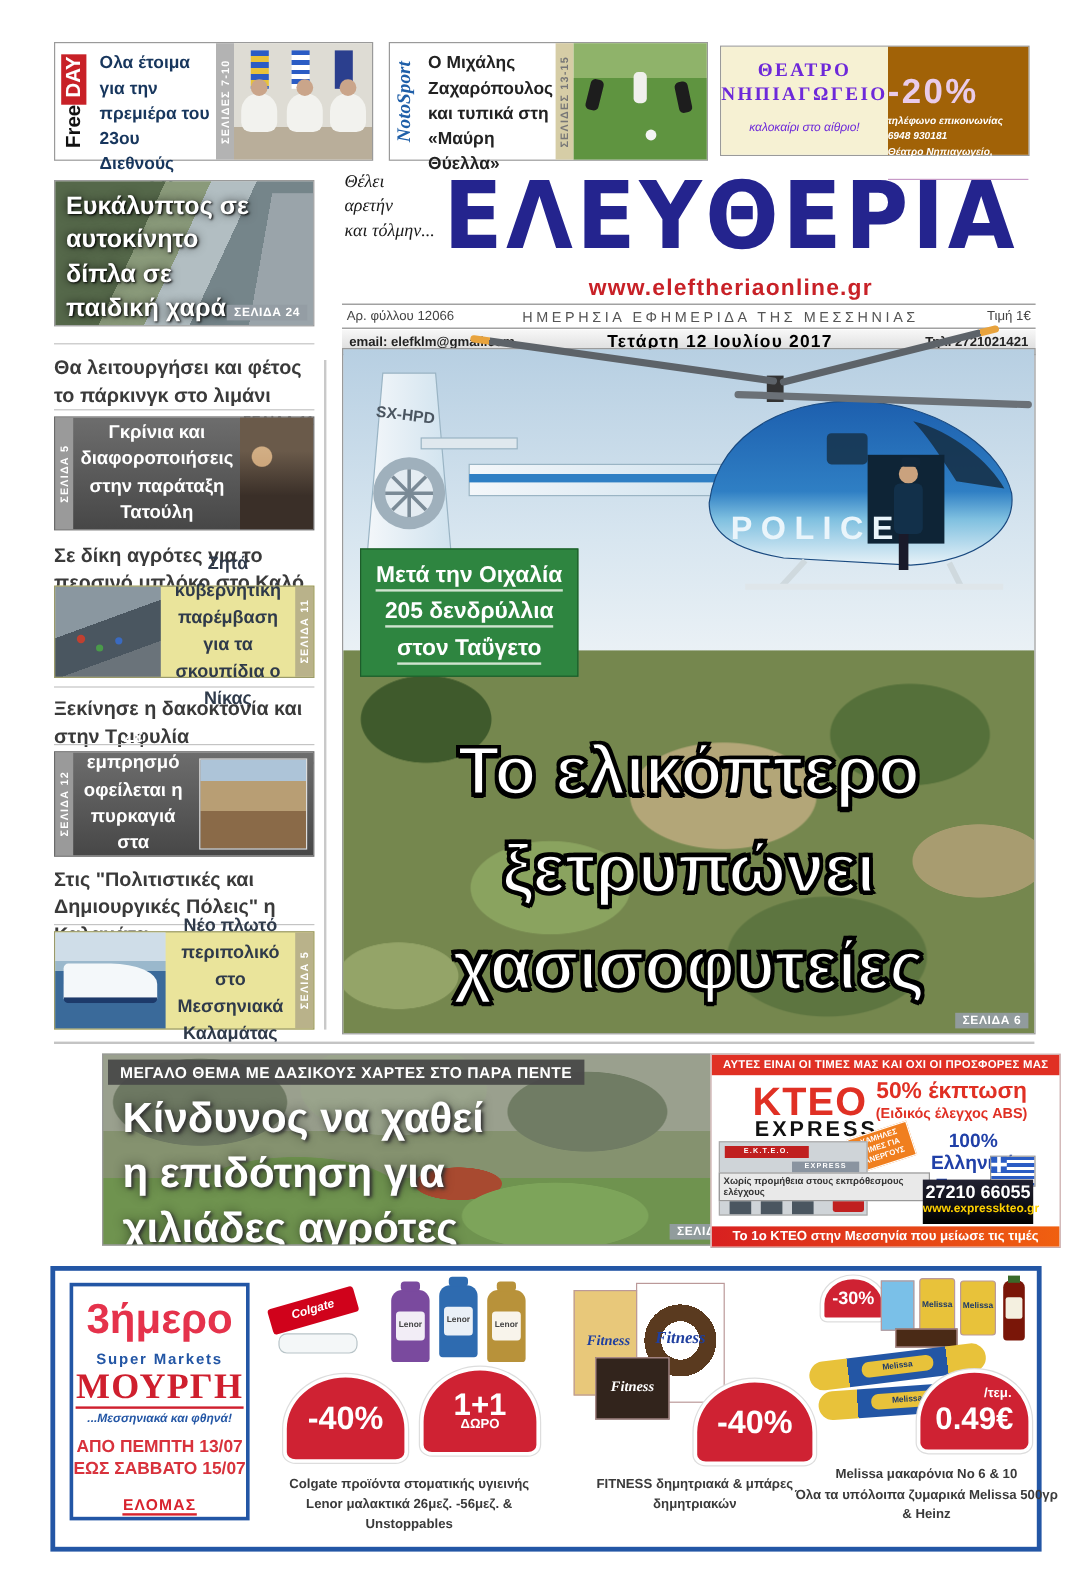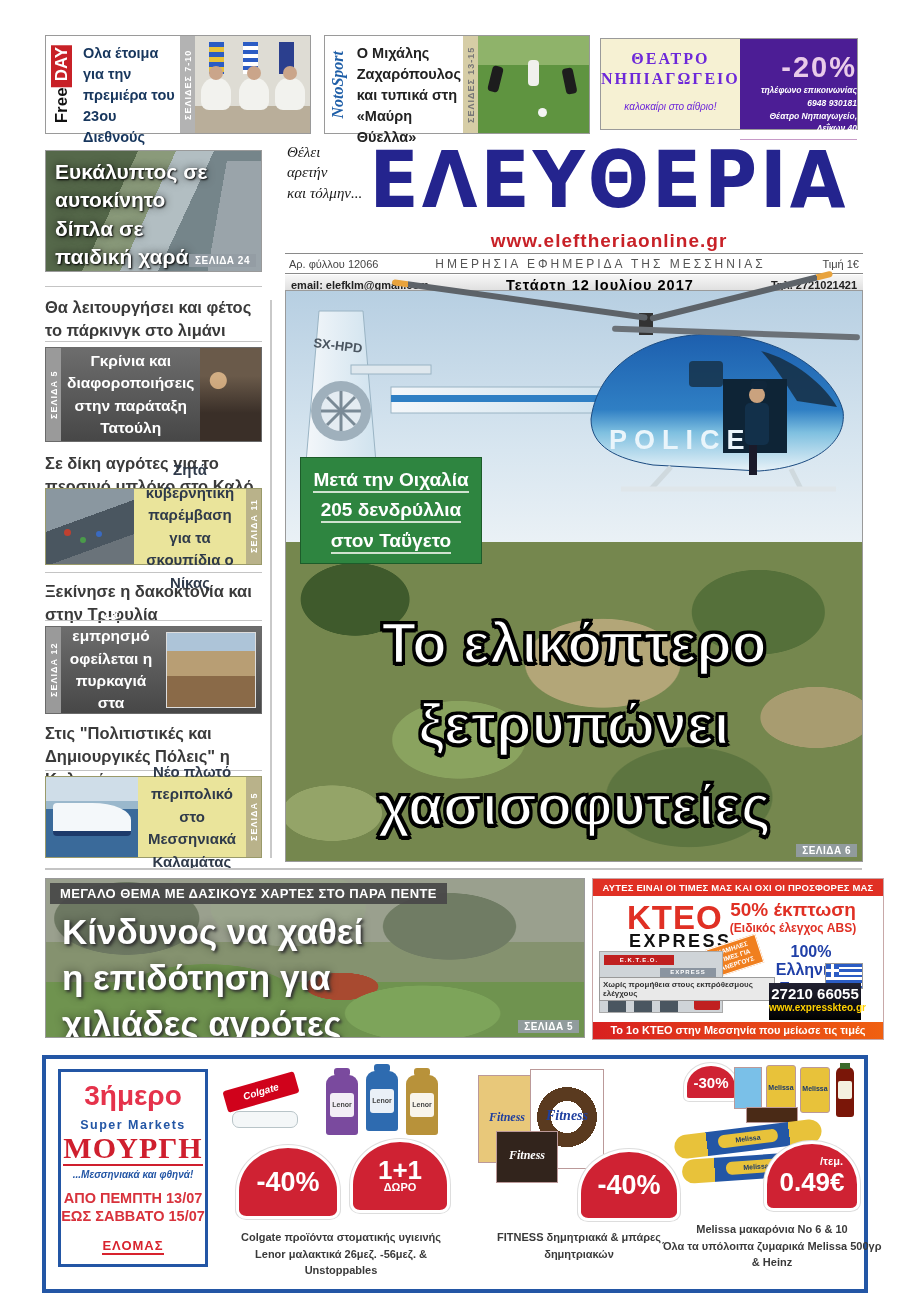--- a/index.html
+++ b/index.html
@@ -19,21 +19,21 @@
   .fd-day{color:#fff;background:#c82127;padding:6px 1px 2px 1px;}
   .fd-text{flex:1;padding:7px 4px 4px 7px;color:#17365d;font-weight:bold;font-size:14.5px;line-height:1.45;}
   .strip-photo{position:relative;overflow:hidden;}
   .ns-logo{width:26px;display:flex;align-items:center;justify-content:center;}
   .ns-logo .vrot{font-family:"Liberation Serif",serif;font-style:italic;font-weight:bold;
                  font-size:16px;color:#1f5fa8;}
   .ns-text{flex:1;padding:7px 2px 4px 6px;color:#222;font-weight:bold;font-size:14.5px;line-height:1.45;}
   .th-left{flex:1.03;background:#f6f1d3;color:#6d28d9;text-align:center;padding-top:10px;}
   .th-name{font-family:"Liberation Serif",serif;font-weight:bold;font-size:16px;letter-spacing:2px;line-height:1.25;}
   .th-sub{font-size:10px;font-style:italic;margin-top:12px;}
-  .th-right{flex:1;background:#4c1d95;color:#fff;text-align:right;padding-top:12px;}
+  .th-right{flex:1;background:#a16207;color:#fff;text-align:left;padding-top:22px;}
   .th-disc{font-size:29px;font-weight:bold;color:#e9cbe9;letter-spacing:2px;}
   .th-small{font-size:8.5px;font-weight:bold;font-style:italic;line-height:1.5;}
   .th-valid{font-size:9px;margin-top:4px;border-top:1px solid #c79ac7;padding-top:3px;}
   
   .tagline{font-family:"Liberation Serif",serif;font-style:italic;font-size:15px;color:#1a1a1a;line-height:1.35;}
   .logo{color:#24248e;font-family:"DejaVu Sans",sans-serif;font-weight:900;font-size:72px;
         letter-spacing:3px;line-height:0.95;text-align:center;transform:scaleY(1.08);}
   .site{color:#c82127;font-weight:bold;font-size:19px;text-align:center;letter-spacing:1px;}
   .inforow{border-top:1px solid #8a8a8a;border-bottom:1px solid #8a8a8a;display:flex;
            justify-content:space-between;align-items:center;font-size:11px;color:#444;box-sizing:border-box;padding:0 4px;}
@@ -78,21 +78,21 @@
   .blade{position:absolute;height:6px;z-index:5;border-radius:3px;}
   
   #olivebox{background-color:#8d987f;overflow:hidden;
     background-image:
       radial-gradient(ellipse 120px 60px at 15% 25%,#6d7862 0 60%,transparent 61%),
       radial-gradient(ellipse 140px 70px at 45% 18%,#9aa48c 0 55%,transparent 56%),
       radial-gradient(ellipse 120px 60px at 75% 30%,#707c64 0 55%,transparent 56%),
       radial-gradient(ellipse 160px 60px at 30% 75%,#6f934f 0 55%,transparent 56%),
       radial-gradient(ellipse 140px 50px at 70% 85%,#7da45a 0 55%,transparent 56%),
       radial-gradient(ellipse 80px 30px at 55% 68%,#a84a30 0 45%,transparent 46%),
-      linear-gradient(180deg,#9aa08e 0 40%,#85926f 40% 65%,#6f934f 65% 100%);}
+      linear-gradient(180deg,#9aa08e 0 40%,#85926f 40% 65%,#6f934f 65% 100%); margin-left: 40px;}
   .okicker{position:absolute;left:4px;top:4px;background:rgba(72,72,72,.94);color:#fff;font-weight:bold;
            font-size:13px;padding:3px 10px;letter-spacing:.4px;}
   .ohl{position:absolute;left:16px;top:30px;color:#fff;font-weight:900;font-size:35px;line-height:1.32;
        text-shadow:2px 2px 3px #333,0 0 10px rgba(0,0,0,.45);}
   
   #kteo{background:#fff;border:1px solid #c8a8a8;overflow:hidden;padding-left:20px;}
   .k-top{position:absolute;left:0;right:0;top:0;height:17px;background:#e03024;color:#fff;font-weight:bold;
          font-size:9.5px;text-align:center;line-height:17px;letter-spacing:.2px;}
   .k-brand1{position:absolute;left:34px;top:20px;color:#e03024;font-size:33px;font-weight:900;letter-spacing:1px;}
   .k-brand2{position:absolute;left:36px;top:52px;color:#111;font-size:18px;font-weight:800;letter-spacing:2.5px;}
@@ -117,21 +117,21 @@
            font-size:8px;font-weight:bold;padding:2px 3px;z-index:3;}
   .k-dark{position:absolute;left:176px;top:104px;width:92px;height:37px;background:linear-gradient(#223,#000);
           color:#fff;text-align:center;z-index:3;}
   .k-phone{font-size:15px;font-weight:900;margin-top:2px;}
   .k-site{font-size:10px;font-weight:bold;color:#ffd100;}
   .k-bottom{position:absolute;left:0;right:0;bottom:0;height:17px;background:linear-gradient(90deg,#d82020,#f06010);
             color:#fff;font-weight:bold;font-size:11px;text-align:center;line-height:17px;}
   
   #market{border:4px solid #2356a5;background:#fff;}
   .m-left{position:absolute;left:12px;top:10px;width:150px;height:198px;border:3px solid #2356a5;text-align:center;box-sizing:border-box;padding-top:8px;}
-  .m-days{color:#e5324b;font-size:28px;font-weight:bold;}
+  .m-days{color:#e5324b;font-size:35px;font-weight:bold;}
   .m-sm{color:#2356a5;font-weight:800;font-size:12.5px;letter-spacing:1.5px;margin-top:6px;}
   .m-brand{color:#cf1f2e;font-family:"Liberation Serif",serif;font-weight:900;font-size:30px;letter-spacing:1px;
            border-bottom:2px solid #cf1f2e;display:inline-block;line-height:1.05;}
   .m-slogan{color:#2356a5;font-size:10px;font-weight:bold;font-style:italic;margin-top:3px;}
   .m-date{color:#d8323c;font-weight:800;font-size:14.5px;margin-top:2px;}
   .m-elomas{color:#d8232e;font-weight:900;font-size:13px;margin-top:14px;letter-spacing:1px;border-bottom:2px solid #d8232e;display:inline-block;}
   .dome{background:#cf2233;color:#fff;border:3px solid #fff;box-shadow:0 0 0 1px #ddd;
         border-radius:50% 50% 10% 10% / 62% 62% 12% 12%;display:flex;flex-direction:column;
         align-items:center;justify-content:center;font-weight:900;box-sizing:border-box;}
   .m-caption{color:#3a3a3a;font-size:11px;font-weight:bold;text-align:center;line-height:1.5;}

